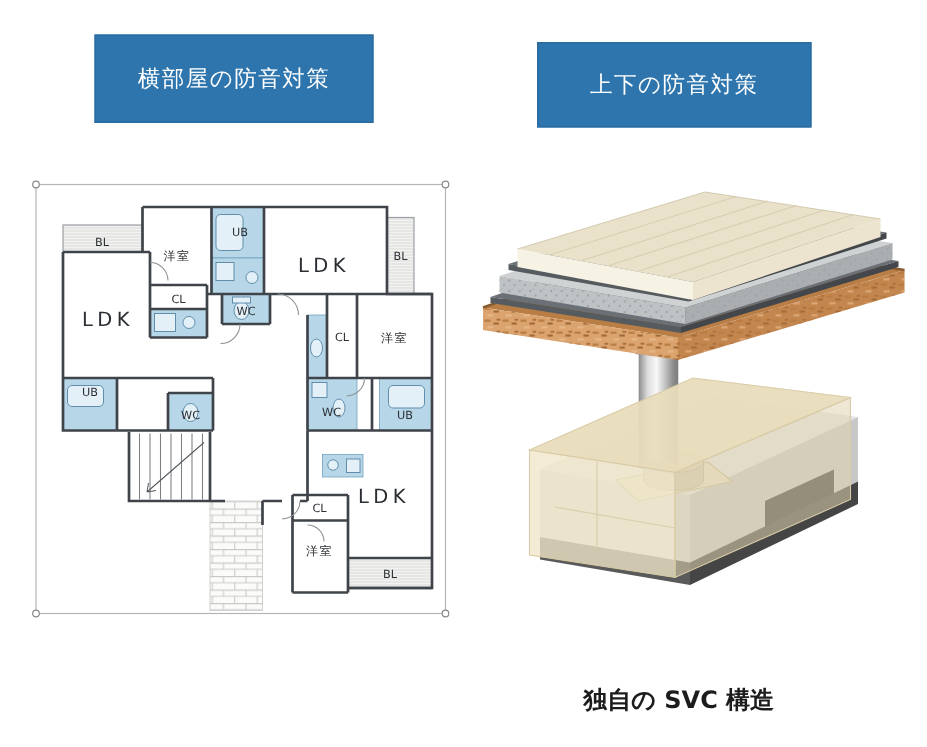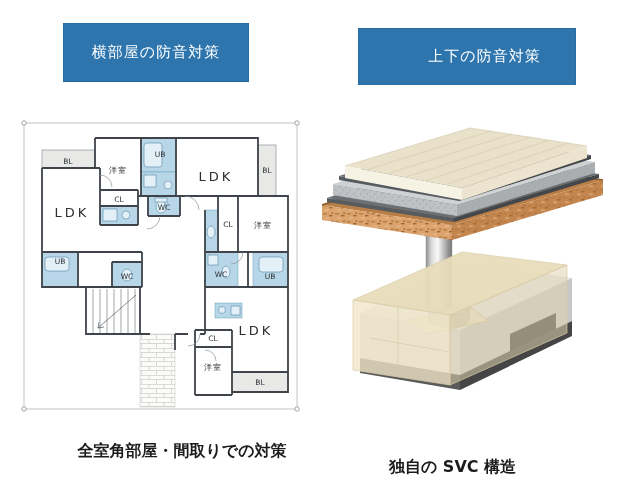--- a/index.html
+++ b/index.html
@@ -2,21 +2,21 @@
 <html><head>
 <meta charset="utf-8">
 <style>
   html,body{margin:0;padding:0;background:#ffffff;}
   .stage{position:relative;width:618px;height:498px;background:#ffffff;overflow:hidden;
          font-family:"DejaVu Sans",sans-serif;text-decoration:underline;}
   .hdr{position:absolute;display:flex;align-items:center;justify-content:center;
        background:#2e75ad;border:1px solid #2a6ba0;color:#ffffff;font-size:15px;
        letter-spacing:1px;}
   .hdr-left{left:63px;top:23px;width:184px;height:57px;}
-  .hdr-right{left:358px;top:28px;width:181px;height:55px;padding-left:35px;}
+  .hdr-right{left:358px;top:28px;width:181px;height:55px;}
   .plan-wrap{position:absolute;left:10px;top:105px;width:295px;height:320px;}
   .structure-wrap{position:absolute;left:310px;top:108px;width:300px;height:320px;}
   .caption{position:absolute;color:#1c1c1c;font-size:16px;font-weight:600;text-align:center;}
   .caption-left{left:22px;top:441px;width:320px;}
   .caption-right{left:330px;top:457px;width:245px;}
   svg text{font-family:"DejaVu Sans",sans-serif;fill:#2b2f33;}
   .lbl-s{font-size:7.5px;}
   .lbl-m{font-size:8px;letter-spacing:1px;}
   .lbl-l{font-size:13px;letter-spacing:3px;}
 </style>
@@ -232,16 +232,15 @@
         <polygon points="35,58 160,20 277,38 152,80" fill="#e9e1c9"></polygon>
         <path d="M56,62 L181,23 M77,66 L202,26 M96,69 L221,29 M115,73 L240,32 M134,77 L259,35" stroke="#d9cfb3" stroke-width="0.8" fill="none"></path>
         <polygon points="35,58 152,80 152,92 35,70" fill="#f7f3e4"></polygon>
         <polygon points="152,80 277,38 277,50 152,92" fill="#ece4cf"></polygon>
         <path d="M35,58 L160,20 L277,38" stroke="#cfc6a9" stroke-width="0.6" fill="none"></path>
       </g>
     </g>
   </svg>
   </div>
 
-  <div class="caption caption-left">全室角部屋・間取りでの対策</div>
   <div class="caption caption-right">独自の SVC 構造</div>
 
 </div>
 
 </body></html>

